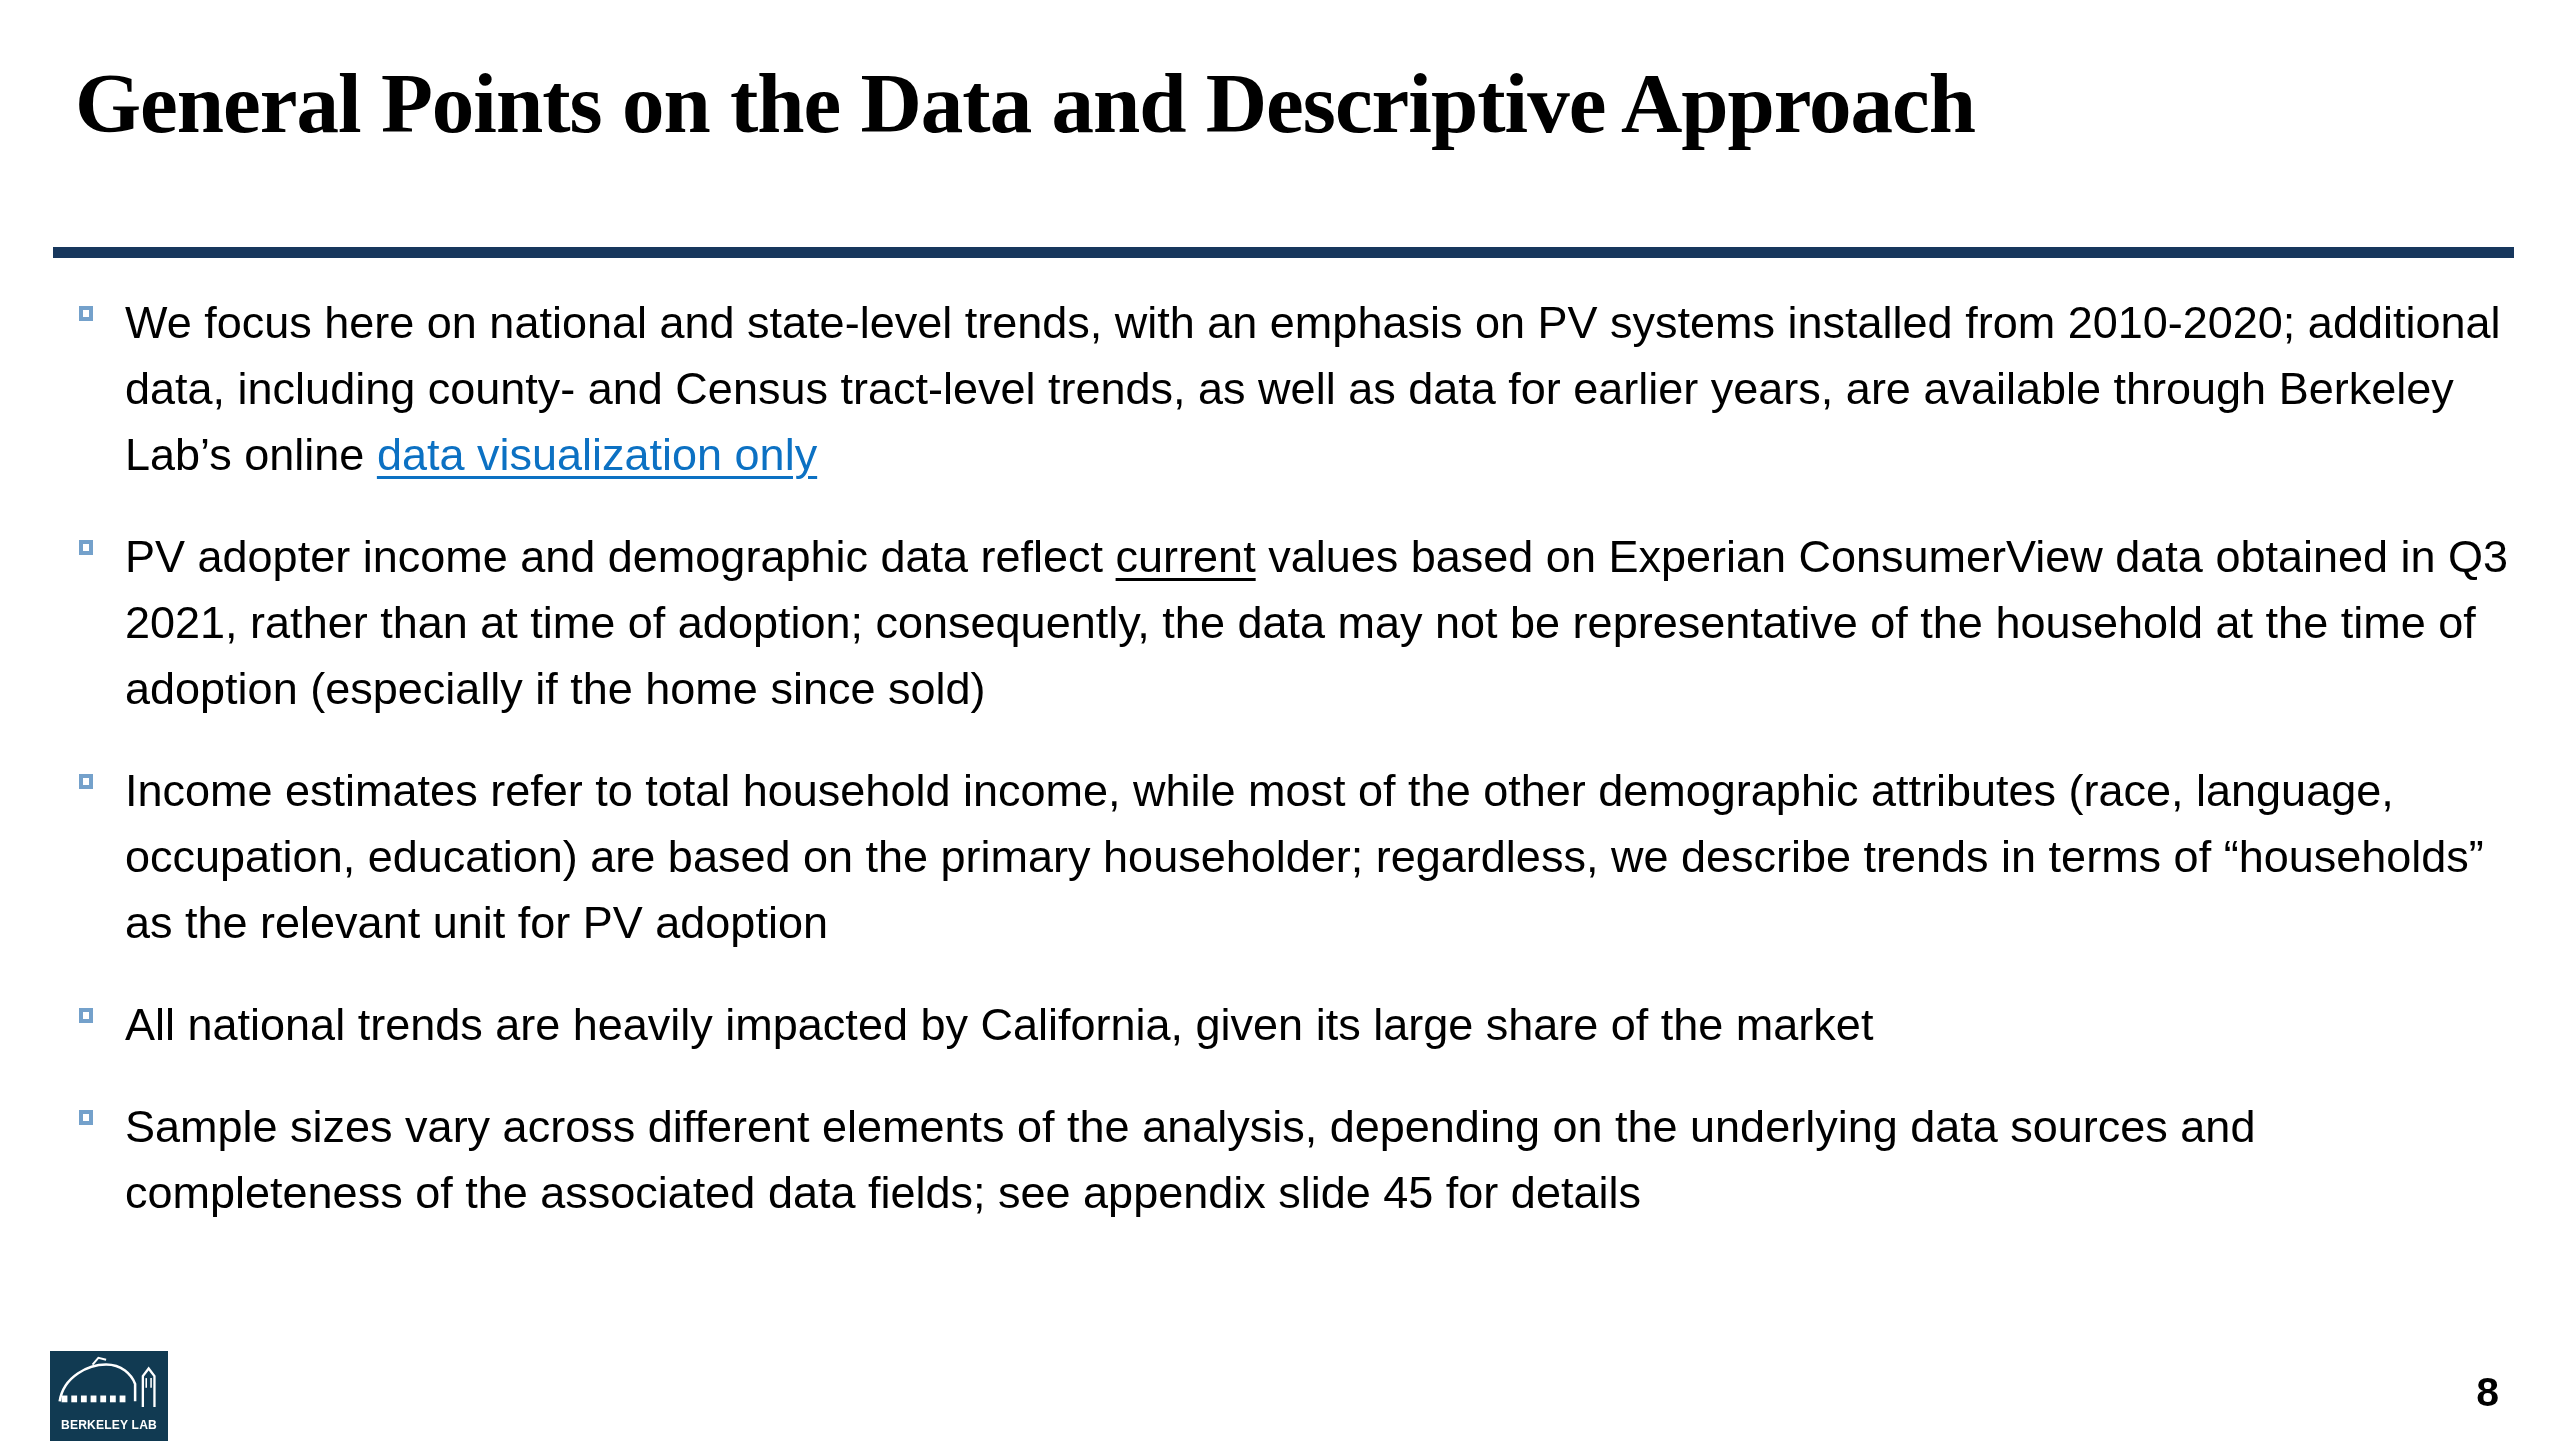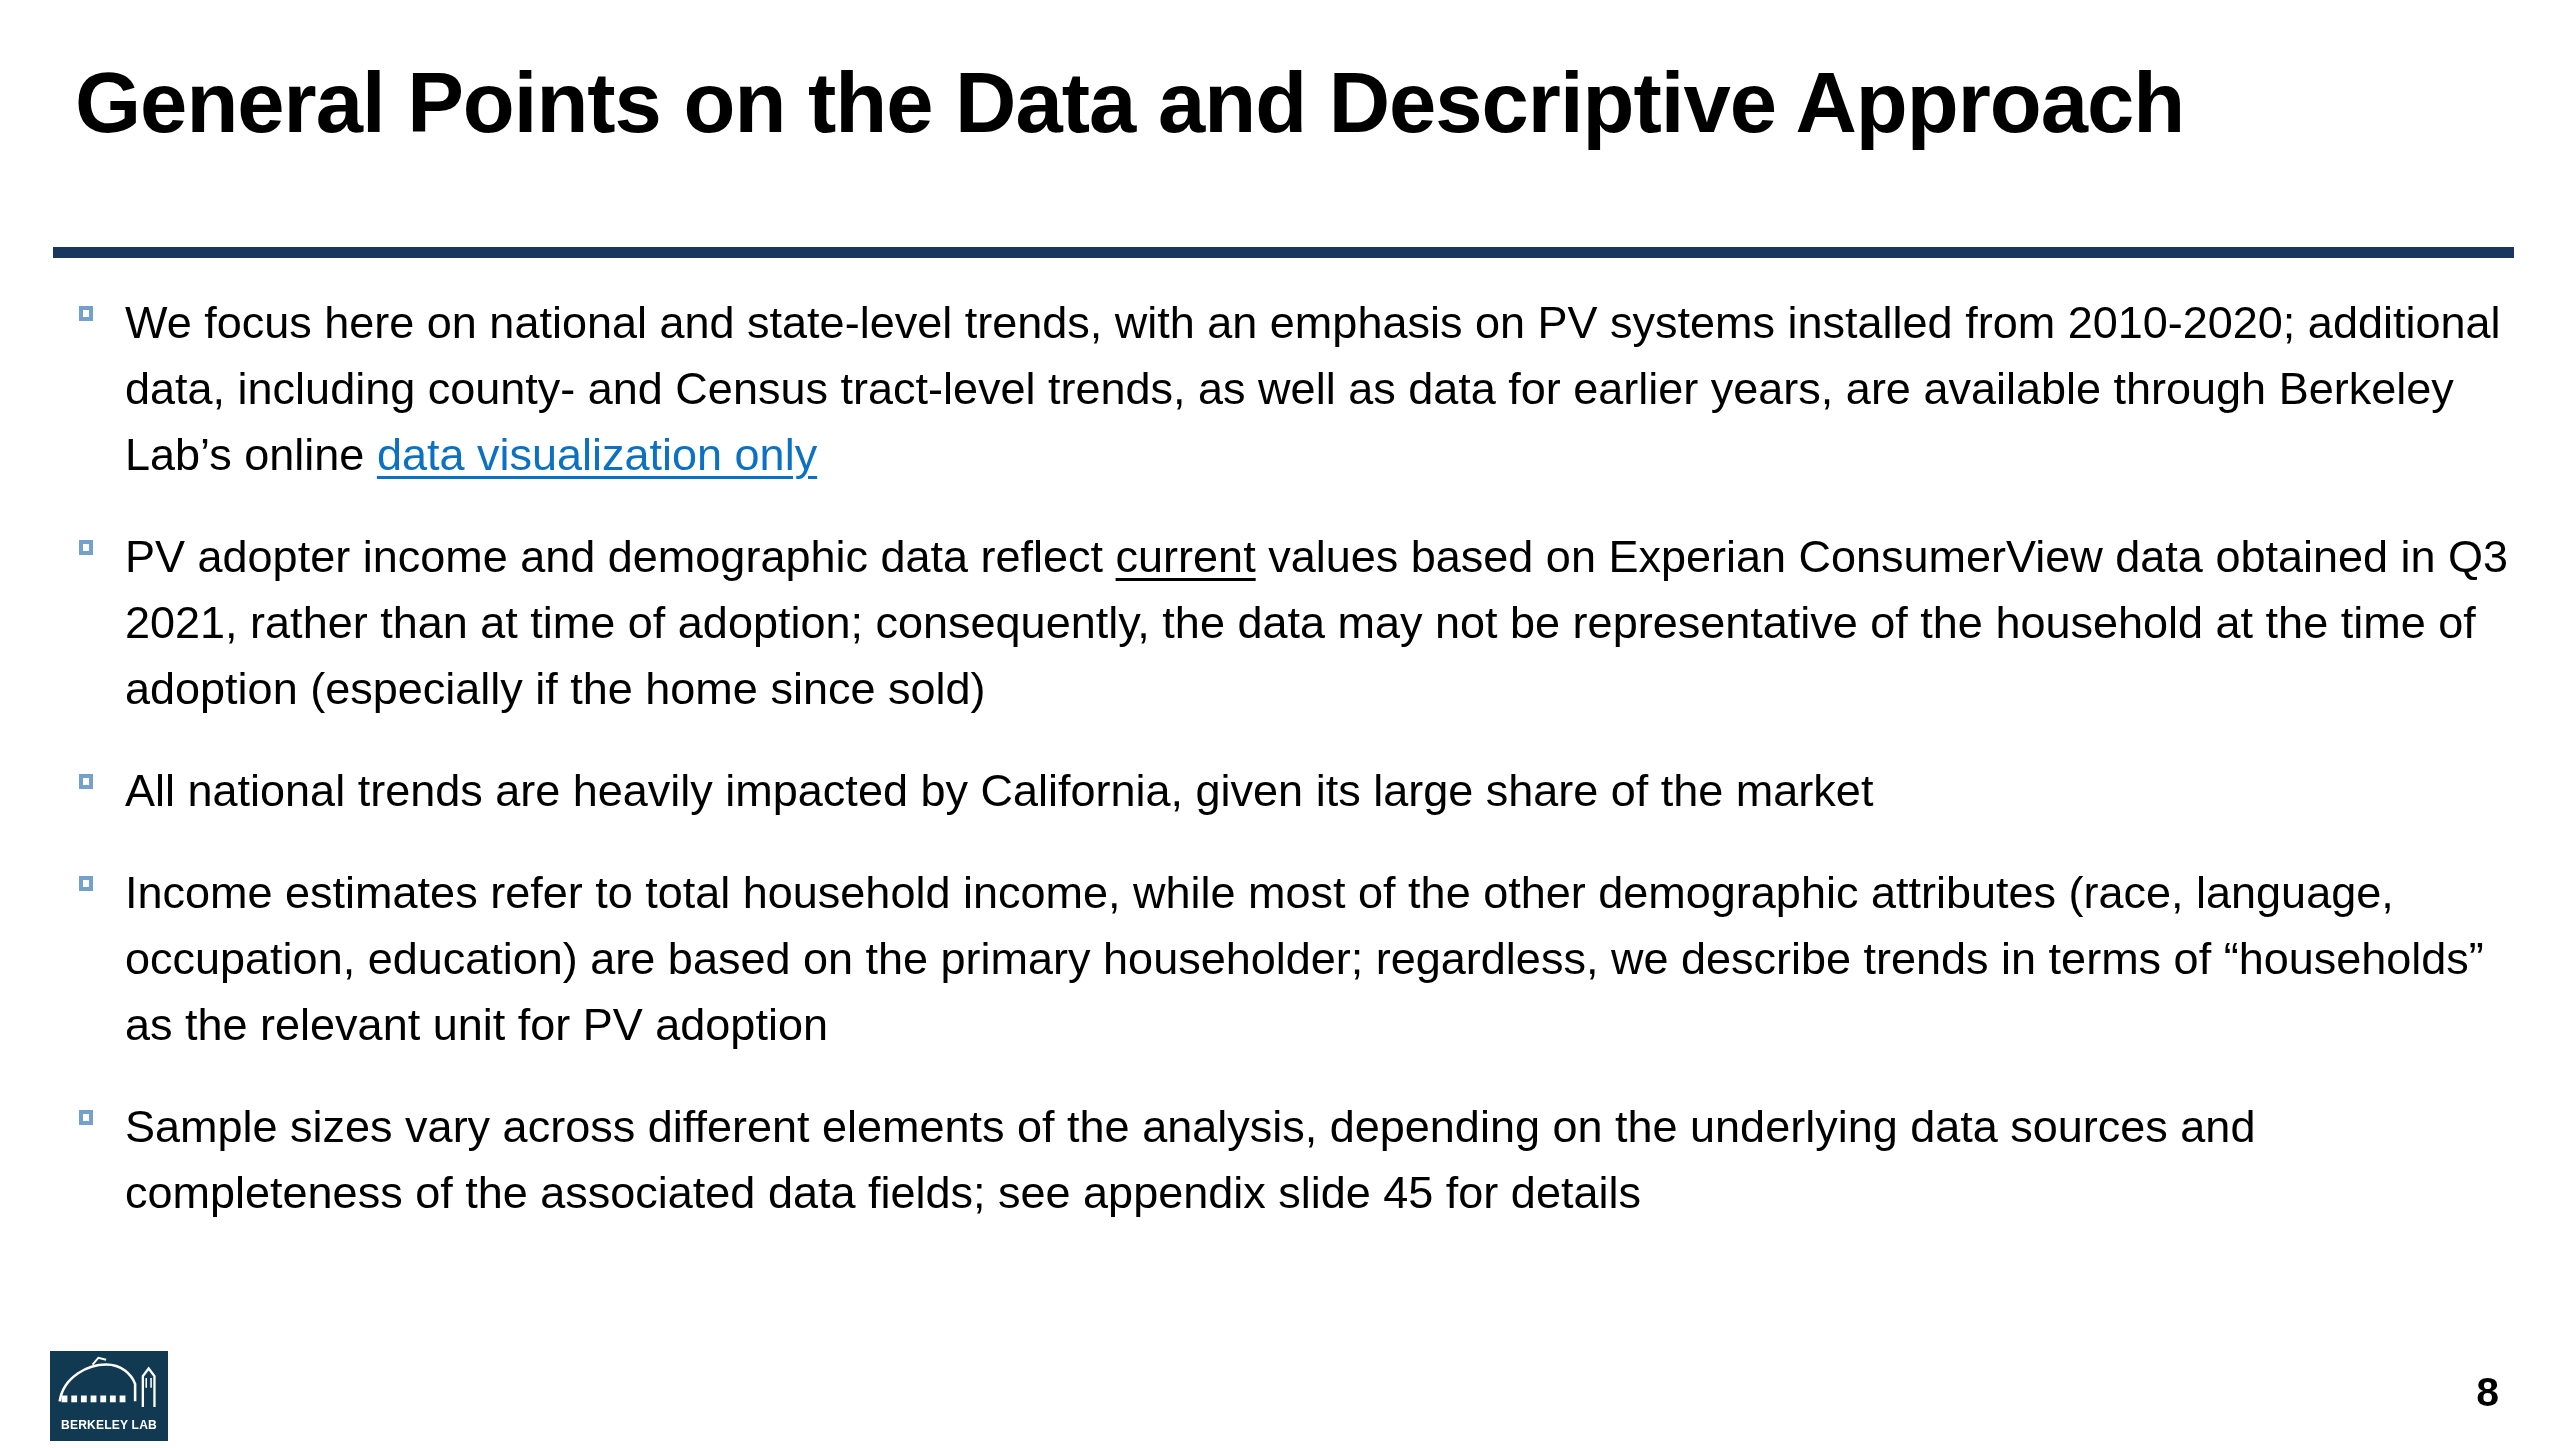--- a/index.html
+++ b/index.html
@@ -22,20 +22,21 @@
   .slide-title{
     position:absolute;
     left:75px;top:50px;
     width:2434px;
     font-size:85px;
     font-weight:bold;
     letter-spacing:-1px;
     line-height:106px;
     color:#000000;
     white-space:nowrap;
+    font-family:Liberation Serif, serif;
   }
   .title-rule{
     position:absolute;
     left:53px;top:247px;
     width:2461px;height:10.6px;
     background:var(--rule-color);
   }
   .content{
     position:absolute;
     left:77px;top:290px;
@@ -91,22 +92,22 @@
 <body>
 
 <h1 class="slide-title">General Points on the Data and Descriptive Approach</h1>
 
 <div class="title-rule"></div>
 
 <div class="content">
   <ul class="bullet-list" id="bullet-list">
       <li><span class="bullet-marker"></span><span class="seg">We focus here on national and state-level trends, with an emphasis on PV systems installed from 2010-2020; additional data, including county- and Census tract-level trends, as well as data for earlier years, are available through Berkeley Lab’s online </span><a class="seg seg-link" href="#">data visualization only</a></li>
       <li><span class="bullet-marker"></span><span class="seg">PV adopter income and demographic data reflect </span><span class="seg seg-em">current</span><span class="seg"> values based on Experian ConsumerView data obtained in Q3 2021, rather than at time of adoption; consequently, the data may not be representative of the household at the time of adoption (especially if the home since sold)</span></li>
+      <li><span class="bullet-marker"></span><span class="seg">Income estimates refer to total household income, while most of the other demographic attributes (race, language, occupation, education) are based on the primary householder; regardless, we describe trends in terms of “households” as the relevant unit for PV adoption</span></li>
       <li><span class="bullet-marker"></span><span class="seg">All national trends are heavily impacted by California, given its large share of the market</span></li>
-      <li><span class="bullet-marker"></span><span class="seg">Income estimates refer to total household income, while most of the other demographic attributes (race, language, occupation, education) are based on the primary householder; regardless, we describe trends in terms of “households” as the relevant unit for PV adoption</span></li>
       <li><span class="bullet-marker"></span></li>
       <li><span class="bullet-marker"></span><span class="seg">Sample sizes vary across different elements of the analysis, depending on the underlying data sources and completeness of the associated data fields; see appendix slide 45 for details</span></li>
     </ul>
 </div>
 
 <div class="logo">
   <svg viewBox="0 0 122 93" xmlns="http://www.w3.org/2000/svg">
     <rect x="0" y="0" width="122" height="93" fill="#113a52"></rect>
 
     <path d="M 10 52 C 14 26, 40 14, 58 14 C 74 14, 84 24, 88 34 L 88 52" fill="none" stroke="#ffffff" stroke-width="2.6"></path>

